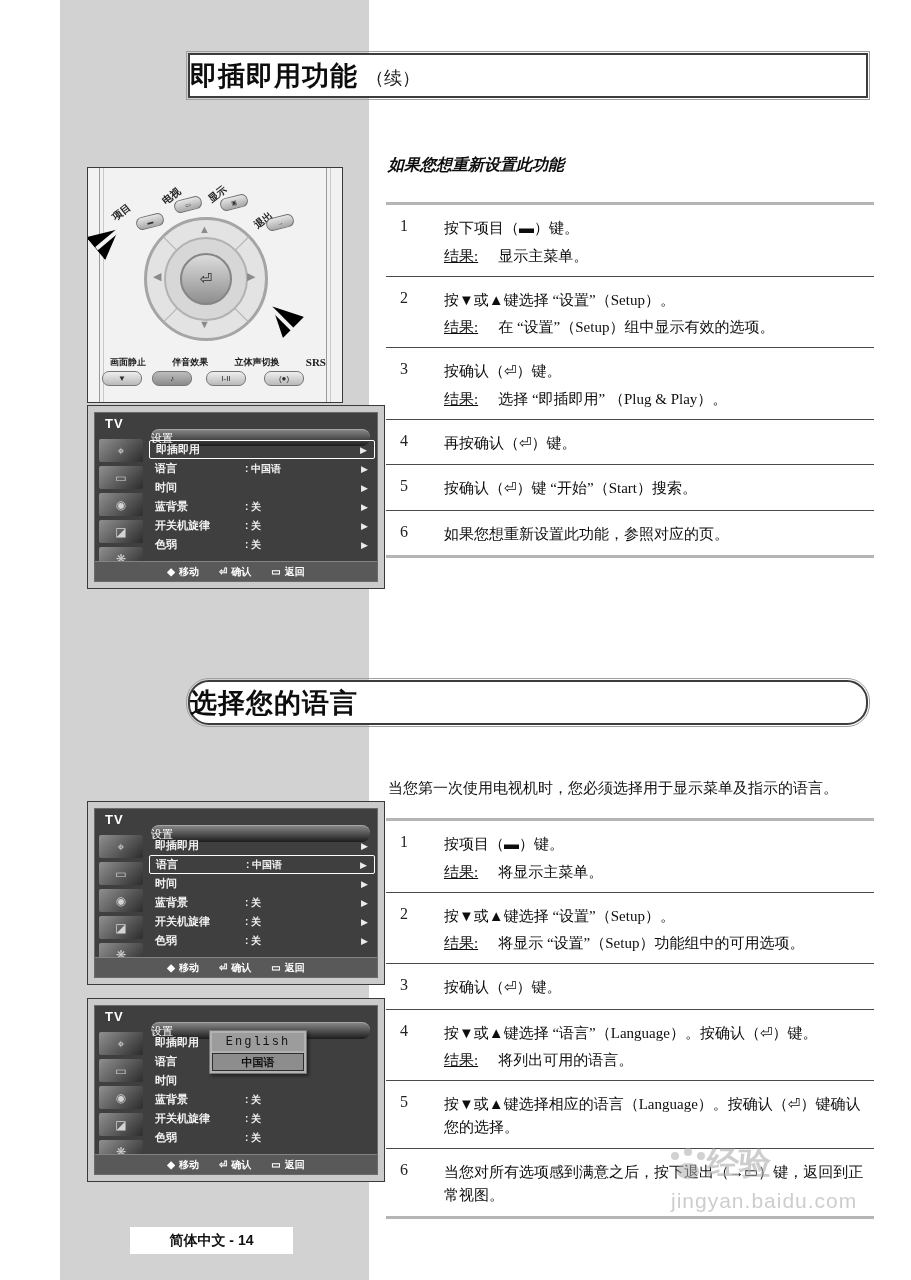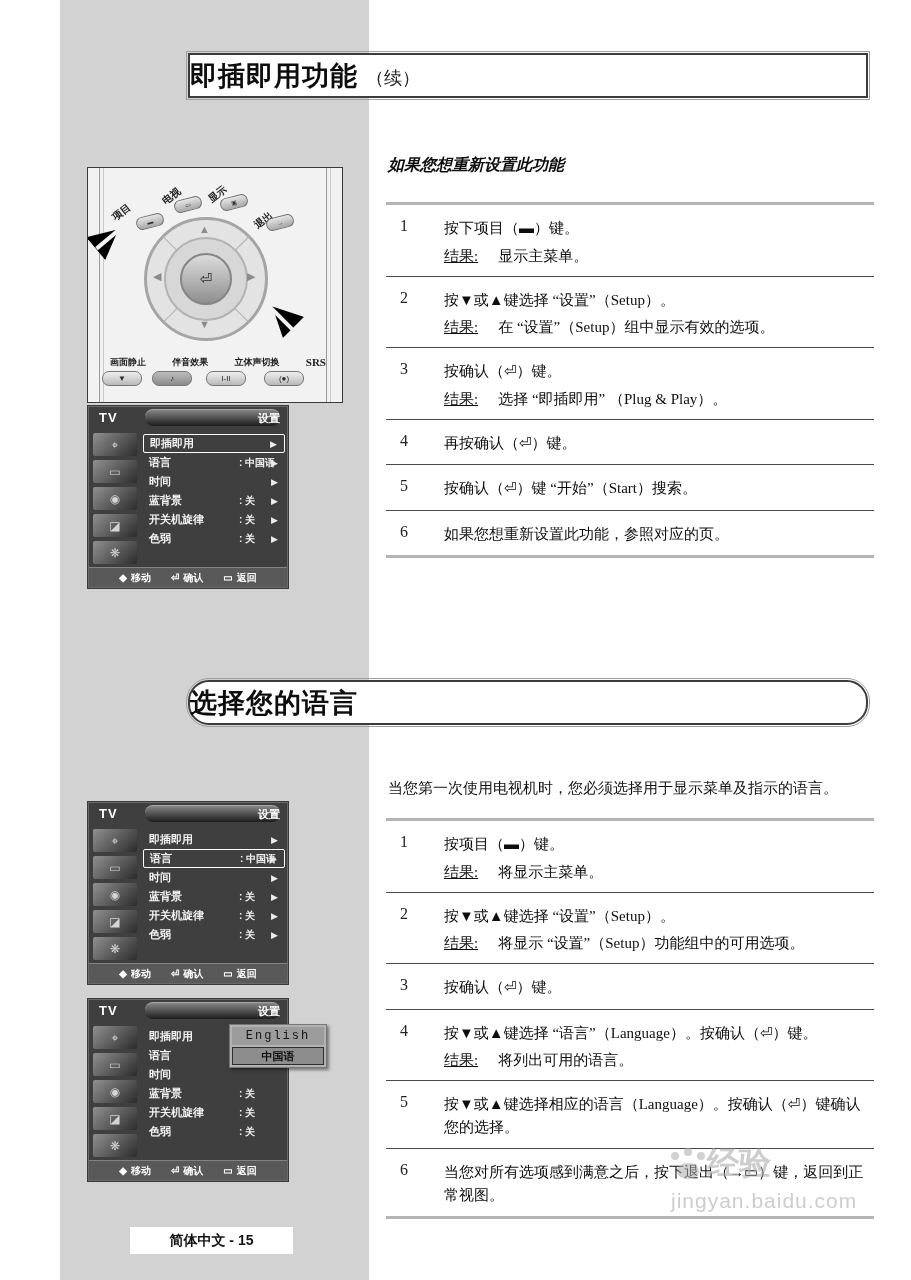--- a/index.html
+++ b/index.html
@@ -61,42 +61,42 @@
   .cut-2{left:192px;top:136px;transform:rotate(-45deg);}
   .rc-bottom-labels{position:absolute;left:22px;right:16px;top:188px;display:flex;
                     justify-content:space-between;font-size:9px;font-weight:bold;color:#1d1d1d;}
   .srs-label{font-family:"Liberation Serif",serif;font-size:11px;}
   .rc-bpill{position:absolute;top:203px;width:38px;height:13px;border:1px solid #767676;border-radius:7px;
             background:linear-gradient(#efefef,#b9b9b9);display:flex;align-items:center;justify-content:center;
             font-size:8px;color:#2e2e2e;}
   .rc-bpill.dark{background:linear-gradient(#bdbdbd,#8b8b8b);}
 
   
-  .menu-fig{position:absolute;left:87px;width:202px;height:184px;border:1px solid #3a3a3a;background:#cbcbcb;
-            box-sizing:border-box;z-index:1;}
+  .menu-fig{position:absolute;left:87px;width:298px;height:184px;border:1px solid #3a3a3a;background:#cbcbcb;
+            padding:6px;box-sizing:border-box;z-index:1;}
   #menu1{top:405px;} #menu2{top:801px;} #menu3{top:998px;}
   .menu-panel{position:relative;width:100%;height:100%;background:#3f3f3f;border:1px solid #6a6a6a;box-sizing:border-box;}
   .mp-brand{position:absolute;left:10px;top:3px;color:#fff;font-weight:bold;font-size:13px;letter-spacing:1px;}
-  .mp-pill{position:absolute;left:56px;right:7px;top:2px;height:16px;border-radius:8px;
+  .mp-pill{position:absolute;left:56px;right:7px;top:16px;height:16px;border-radius:8px;
            background:linear-gradient(#858585,#1c1c1c);border-top:1px solid #a5a5a5;
-           color:#fff;font-size:11px;font-weight:bold;text-align:right;line-height:16px;}
+           color:#fff;font-size:11px;font-weight:normal;text-align:left;line-height:16px;}
   .mp-icons{position:absolute;left:4px;top:26px;width:44px;}
   .mp-icon{height:23px;margin-bottom:4px;background:linear-gradient(135deg,#909090,#2c2c2c);
            border-radius:2px;display:flex;align-items:center;justify-content:center;color:#d4d4d4;font-size:12px;}
   .mp-rows{position:absolute;left:54px;right:2px;top:27px;}
   .mp-row{position:relative;height:19px;display:flex;align-items:center;padding:0 6px;box-sizing:border-box;}
   .mp-row.hl{border:1px solid #ffffff;border-radius:2px;}
   .mp-label{color:#f2f2f2;font-weight:bold;font-size:11px;white-space:nowrap;}
   .mp-value{position:absolute;left:96px;color:#f2f2f2;font-weight:bold;font-size:10px;white-space:nowrap;}
   .mp-arrow{position:absolute;right:7px;color:#ececec;font-size:9px;}
   .mp-foot{position:absolute;left:0;right:0;bottom:0;height:19px;background:#595959;border-top:1px solid #838383;
            display:flex;align-items:center;justify-content:center;gap:20px;color:#fff;font-size:10px;}
   .mp-hint{display:flex;align-items:center;gap:4px;font-weight:bold;}
   .mp-hint .hint-icon{font-size:10px;}
-  .mp-drop{position:absolute;left:140px;top:24px;width:92px;background:#b2b2b2;border:1px solid #777;
+  .mp-drop{position:absolute;left:114px;top:24px;width:92px;background:#b2b2b2;border:1px solid #777;
            padding:2px;box-shadow:2px 2px 3px rgba(0,0,0,.45);z-index:3;}
   .mp-drop-opt1{height:18px;background:#9c9c9c;color:#141414;font-family:"Liberation Mono",monospace;
                 font-size:12px;letter-spacing:2px;text-align:center;line-height:18px;}
   .mp-drop-opt2{height:16px;margin-top:2px;border:1px solid #2e2e2e;background:#8d8d8d;color:#0f0f0f;
                 font-weight:bold;font-size:11px;text-align:center;line-height:16px;}
 
   
   .page-num{position:absolute;left:130px;top:1227px;width:163px;height:27px;background:#ffffff;
             display:flex;align-items:center;justify-content:center;font-weight:bold;font-size:14px;color:#111;z-index:2;}
   .watermark{position:absolute;right:2px;top:1146px;width:238px;z-index:10;pointer-events:none;}
@@ -461,21 +461,21 @@
   <div class="sep"></div>
   <div class="step">
     <div class="step-num">6</div>
     <div class="step-body">
         <div class="step-text">当您对所有选项感到满意之后，按下退出（→▭）键，返回到正常视图。</div>
       </div>
   </div>
   <div class="sep sep-thick"></div>
 </div>
 
-<div class="page-num">简体中文 - 15</div>
+<div class="page-num">简体中文 - 14</div>
 
 <div class="watermark">
   <div class="wm-row1">
     <span class="paw"></span>
     <span class="wm-tag">经验</span>
   </div>
   <div class="wm-url">jingyan.baidu.com</div>
 </div>
 
 </body></html>

